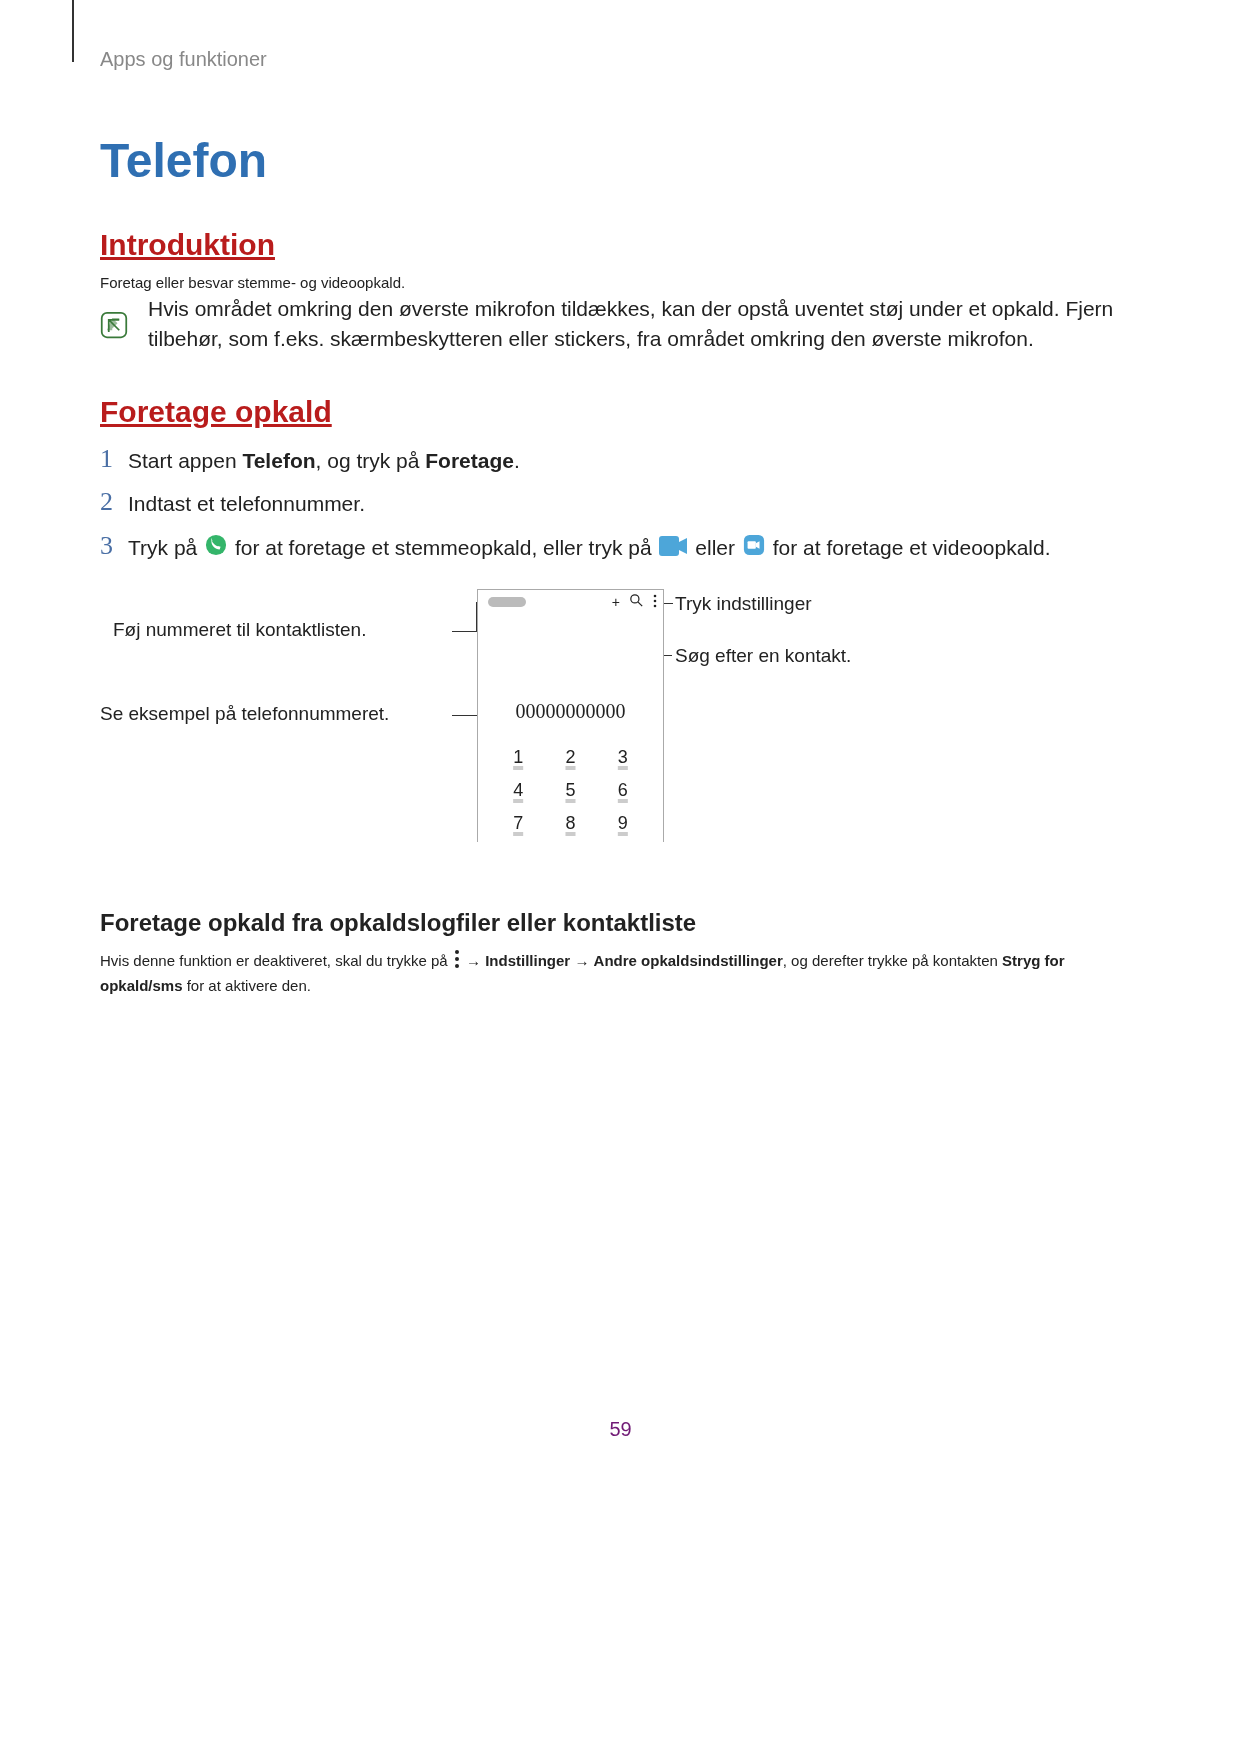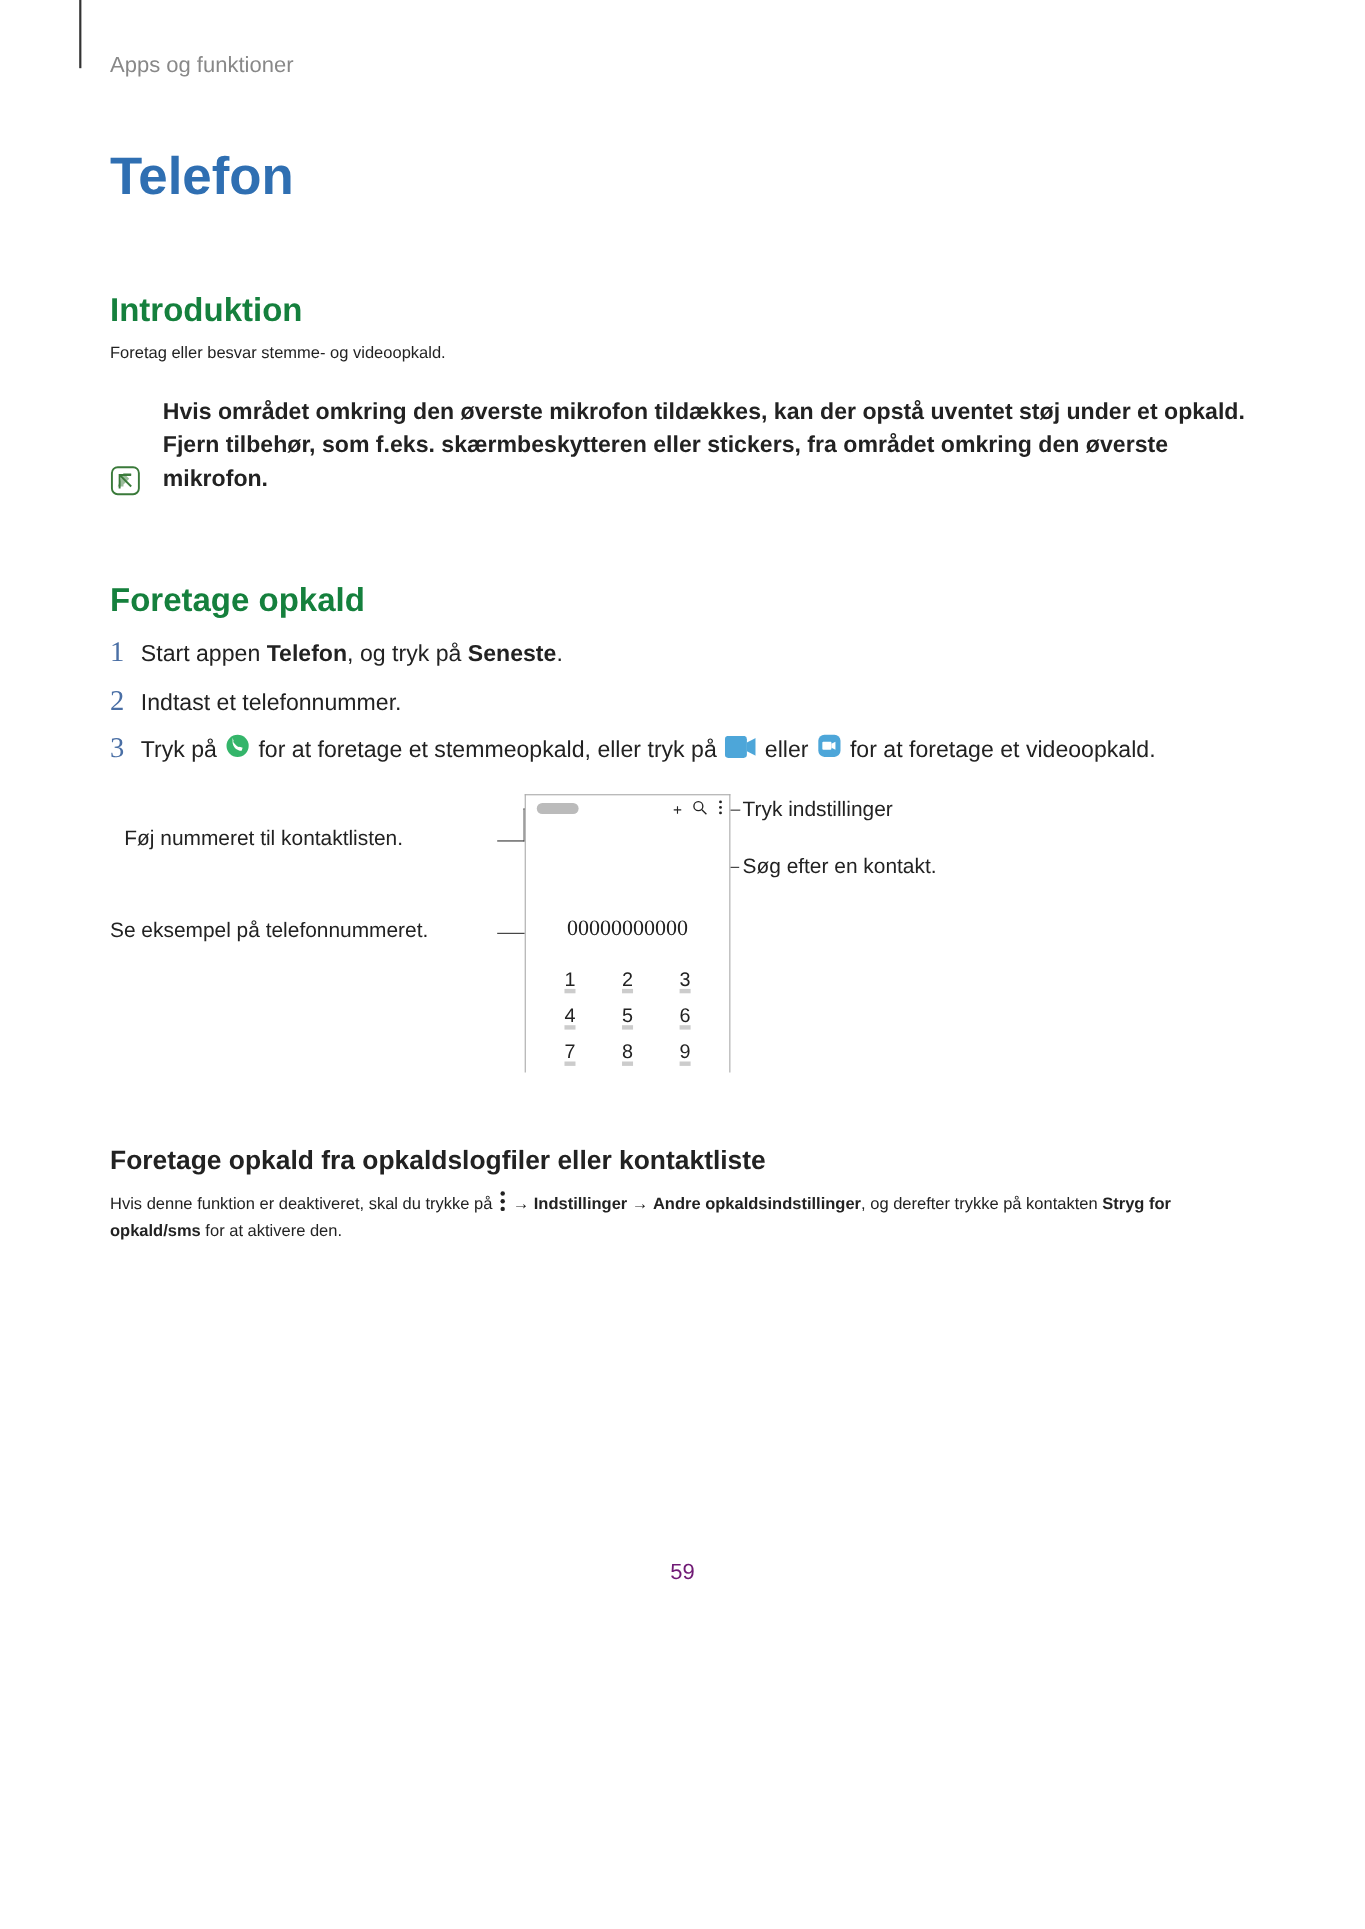--- a/index.html
+++ b/index.html
@@ -30,43 +30,43 @@
     margin-top: 8px;
   }
   .title {
     font-size: 48px;
     color: #2f6fb2;
     font-weight: bold;
     margin-top: 62px;
   }
   .h2 {
     font-size: 30px;
-    color: #15803d;
+    color: #b91c1c;
     font-weight: bold;
-    margin-top: 78px;
+    margin-top: 40px;
     margin-bottom: 10px;
+    text-decoration: underline;
   }
   .h3 {
     font-size: 24px;
     color: #222;
     font-weight: bold;
     margin-top: 40px;
     margin-bottom: 12px;
   }
   .p {
     font-size: 15px;
     color: #222;
     line-height: 1.45;
     margin-top: 10px;
   }
   .note-row {
     display: flex;
-    align-items: flex-end;
-    margin-top: 28px;
-    font-weight: bold;
+    align-items: center;
+    margin-top: 0;
   }
   .note-icon {
     width: 28px;
     height: 28px;
     flex-shrink: 0;
     margin-top: 2px;
     margin-right: 20px;
   }
   .note-text {
     font-size: 21px;
@@ -208,21 +208,21 @@
     </span>
     <div class="note-text">Hvis området omkring den øverste mikrofon tildækkes, kan der opstå uventet støj under et opkald. Fjern tilbehør, som f.eks. skærmbeskytteren eller stickers, fra området omkring den øverste mikrofon.</div>
   </div>
 
   <div class="h2">Foretage opkald</div>
 
   <ol class="steps">
     <li>
       <span class="step-num">1</span>
       <span class="step-text">
-        <span>Start appen </span><span class="bold">Telefon</span><span>, og tryk på </span><span class="bold">Seneste</span><span>.</span>
+        <span>Start appen </span><span class="bold">Telefon</span><span>, og tryk på </span><span class="bold">Foretage</span><span>.</span>
       </span>
     </li>
     <li>
       <span class="step-num">2</span>
       <span class="step-text">Indtast et telefonnummer.</span>
     </li>
     <li>
       <span class="step-num">3</span>
       <span class="step-text">
         <span>Tryk på </span>

